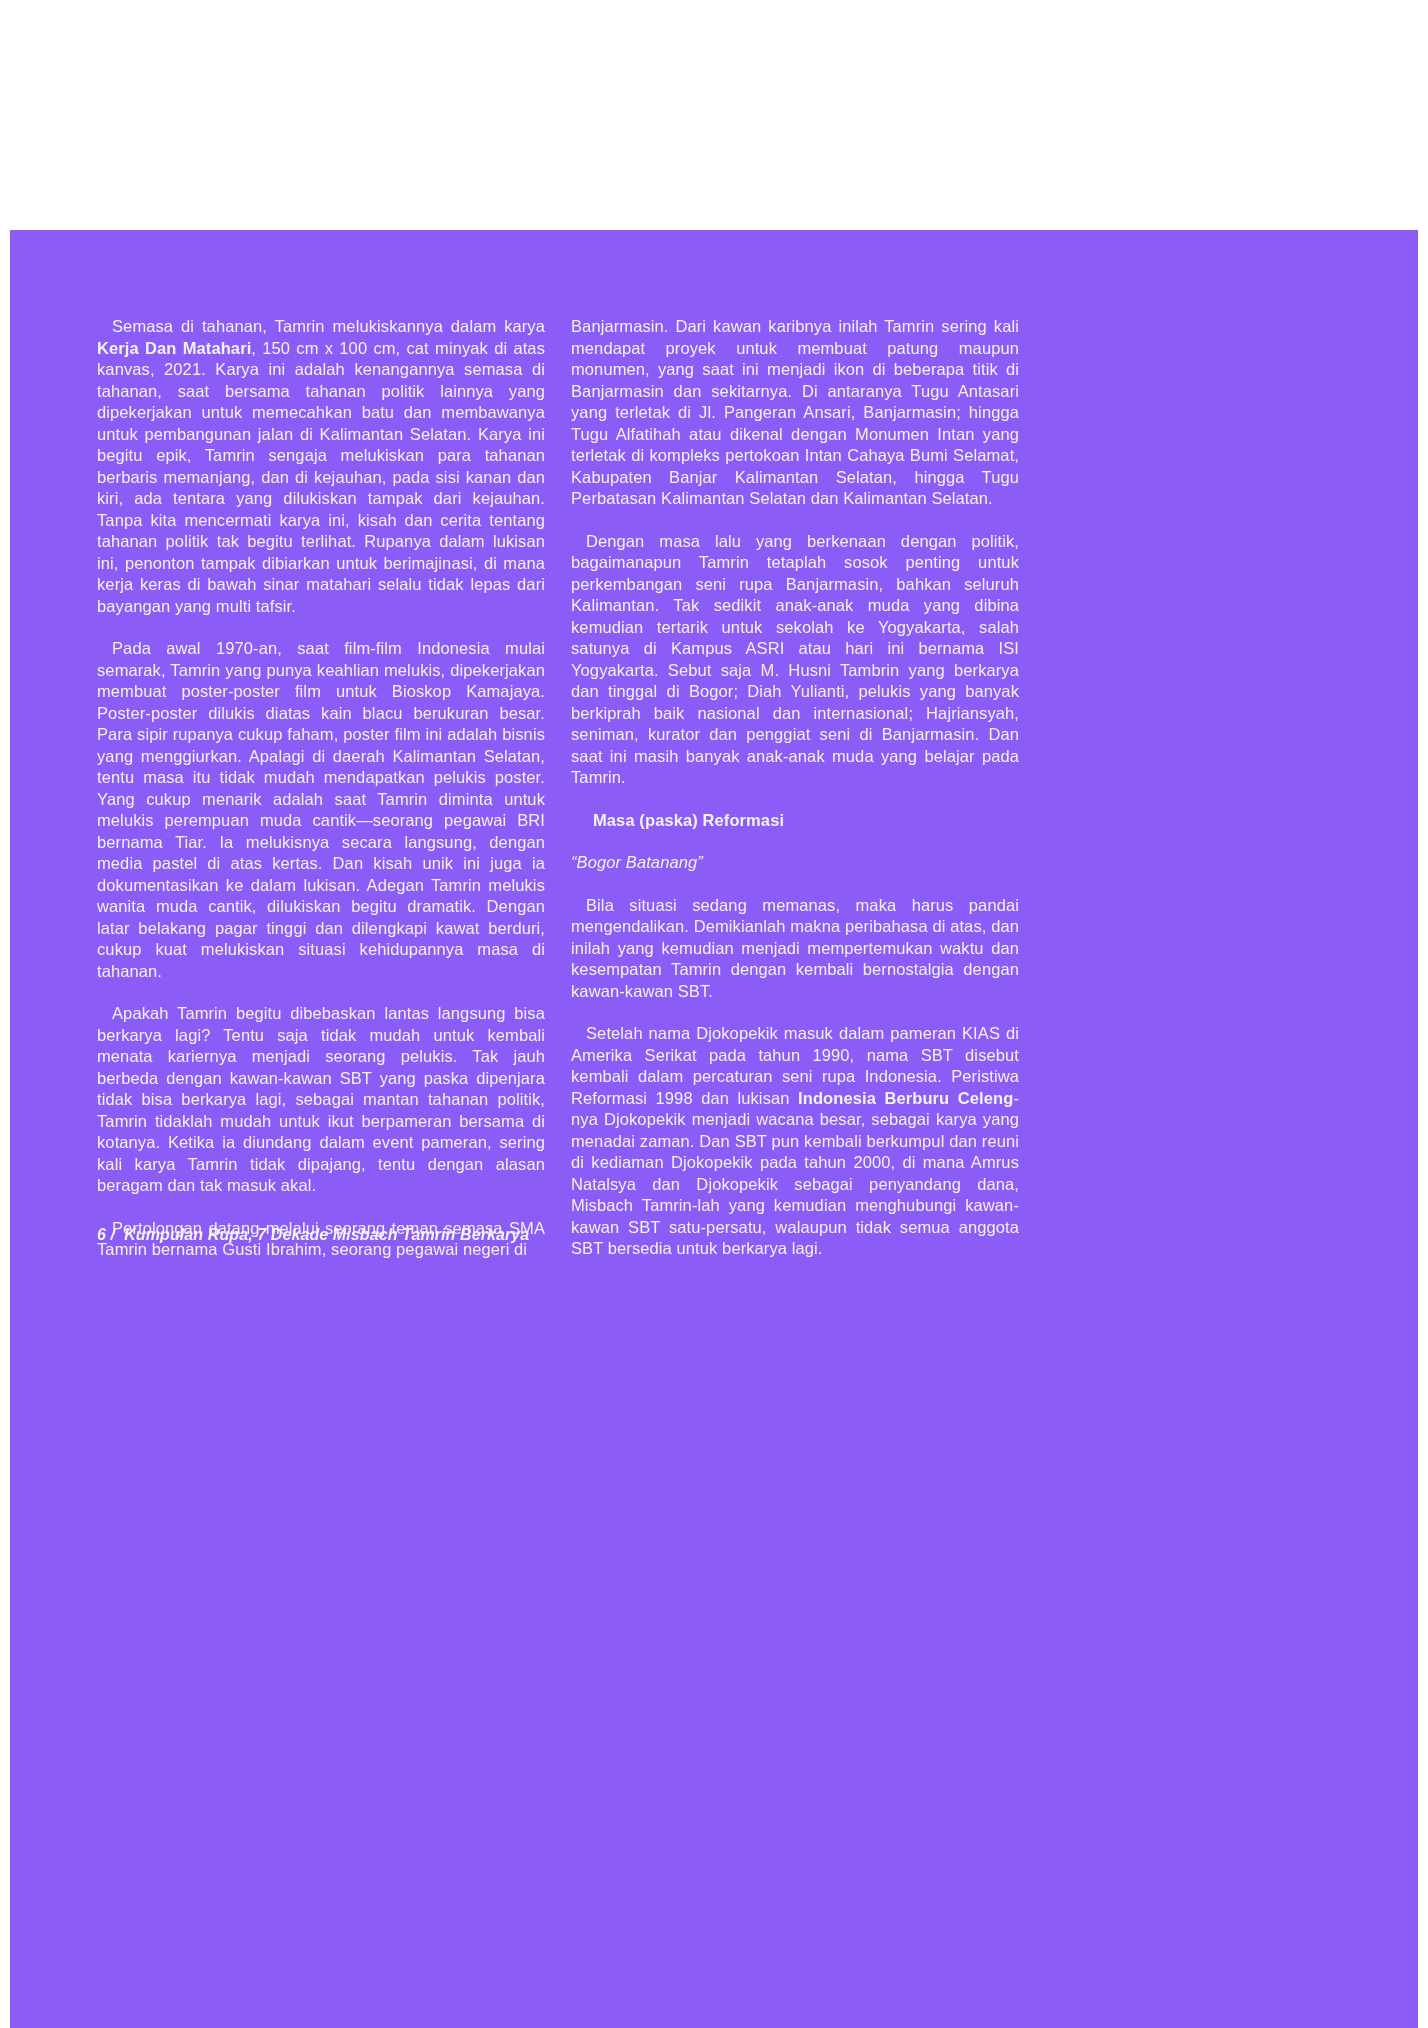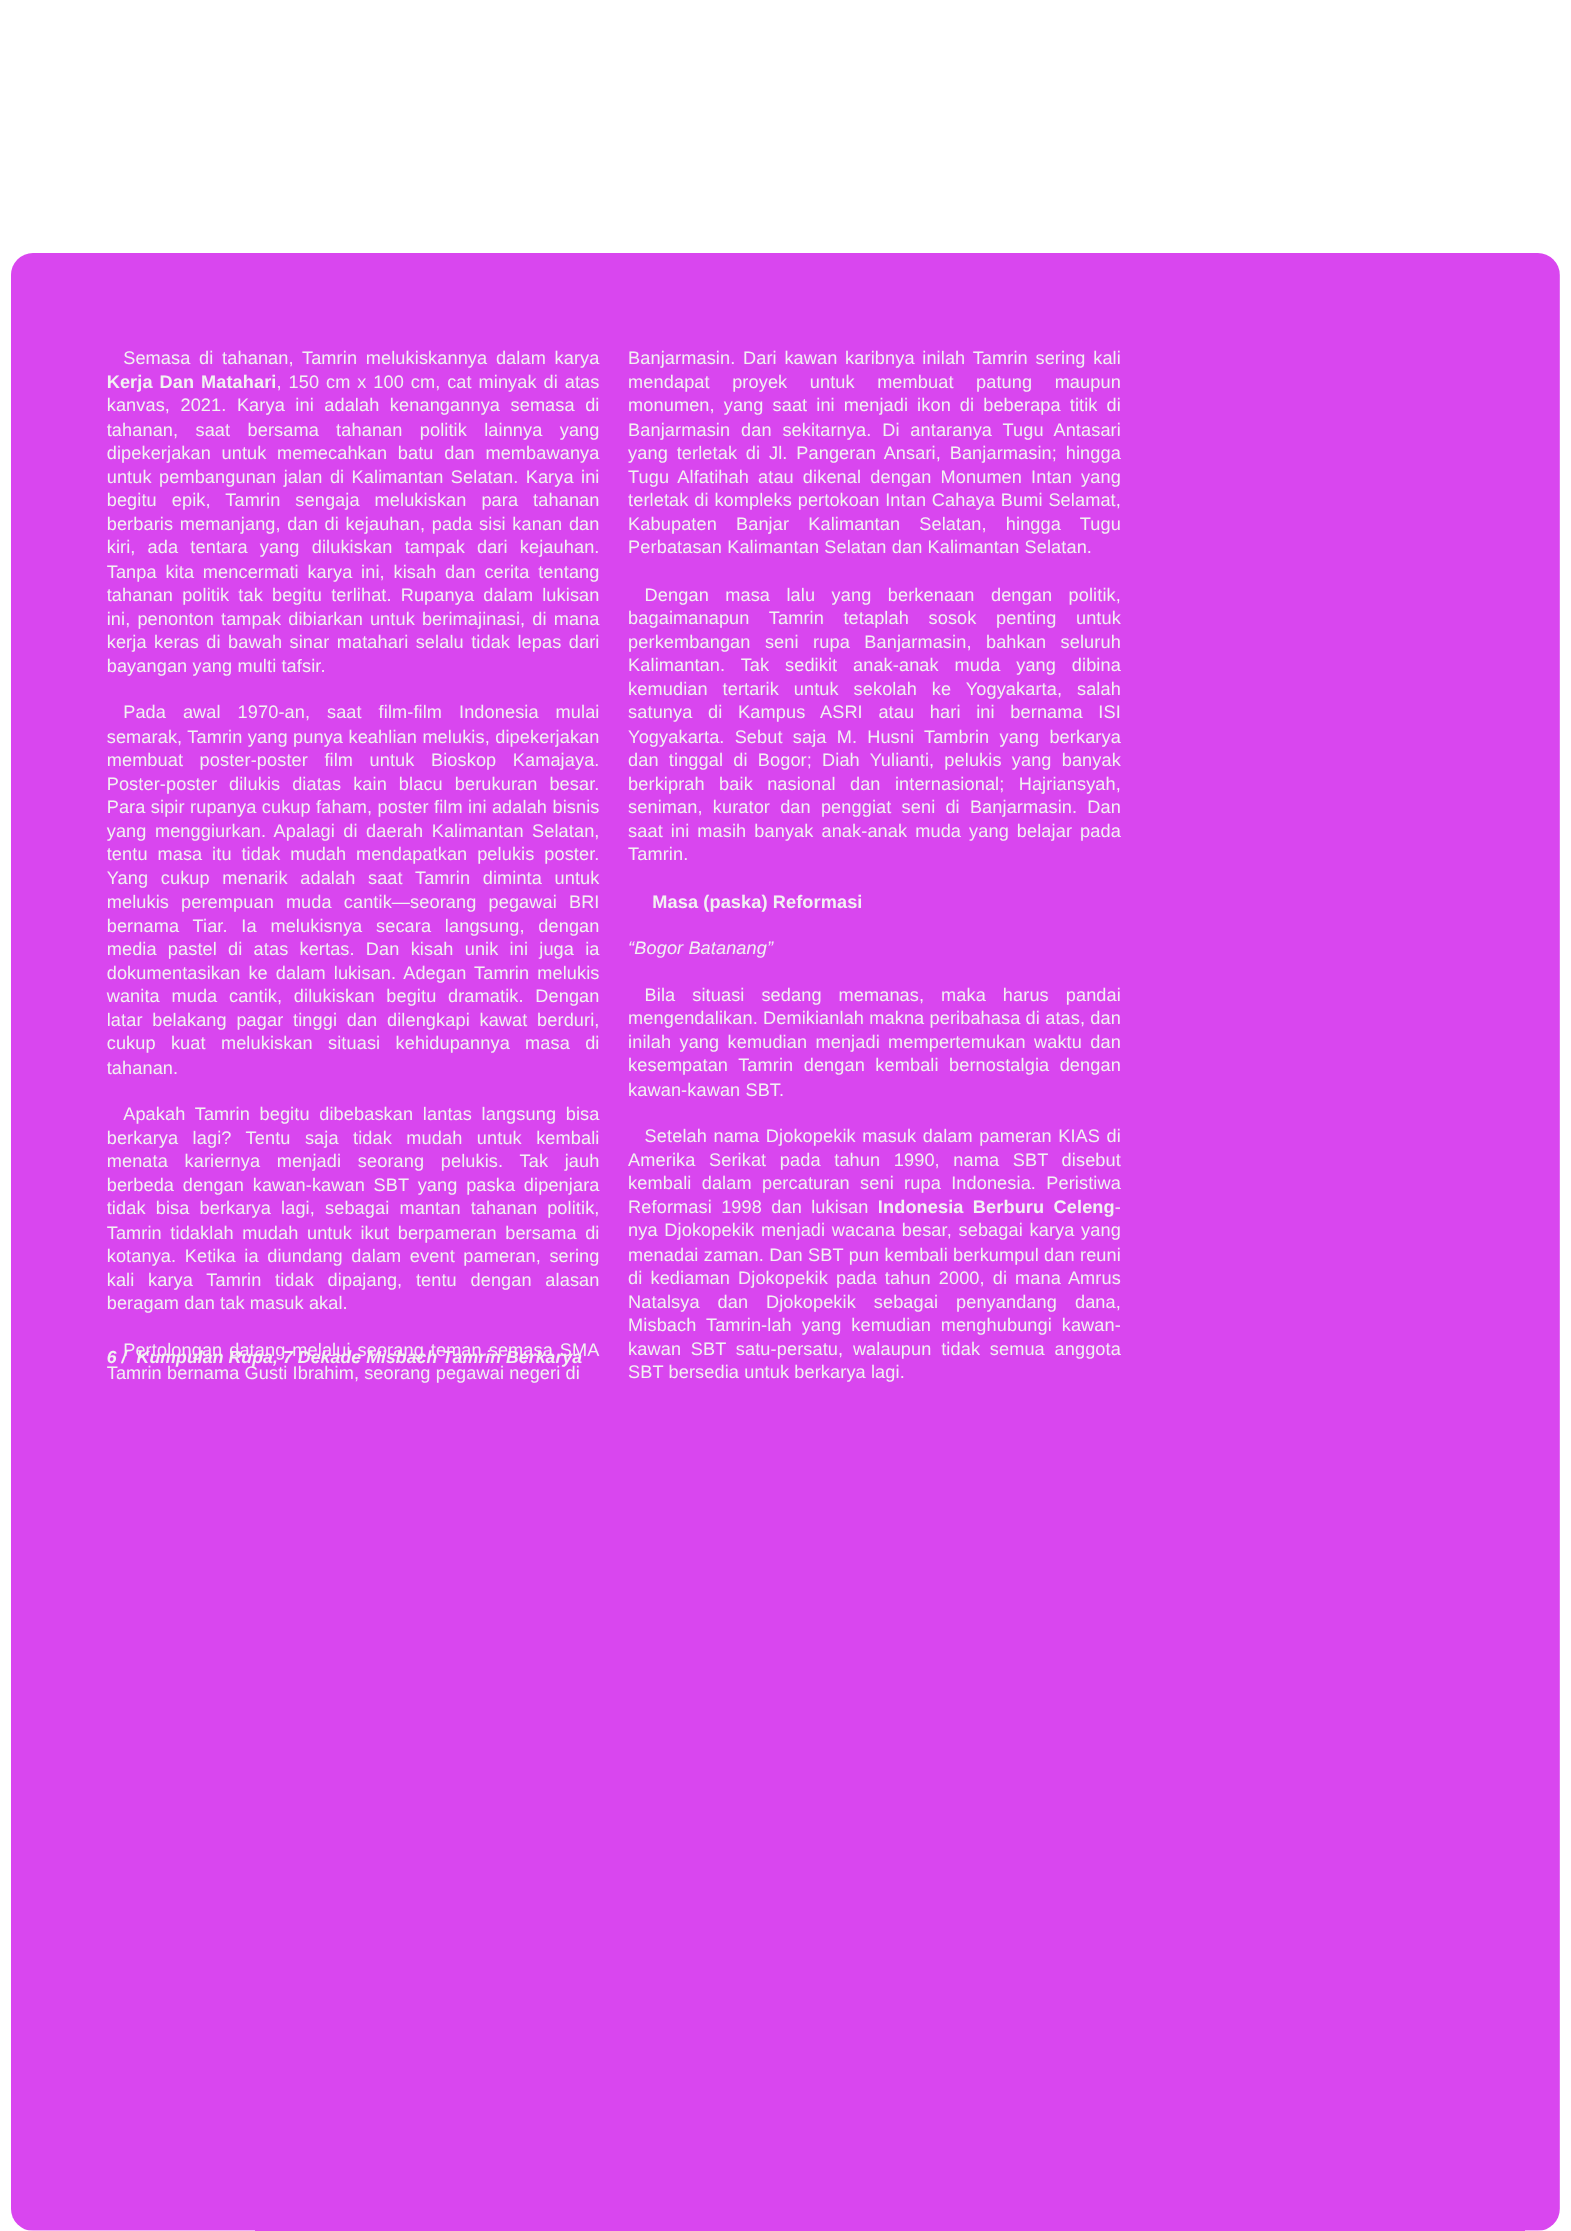--- a/index.html
+++ b/index.html
@@ -14,22 +14,21 @@
     height: 2028px;
     background: #ffffff;
     overflow: hidden;
   }
   .black-panel {
     position: absolute;
     left: 10px;
     right: 10px;
     top: 230px;
     bottom: 0;
-    background: #d946ef;
-    border-radius: 20px;
+    background: #8b5cf6;
   }
   .text-area {
     position: absolute;
     left: 87px;
     top: 86px;
     display: flex;
     gap: 26px;
   }
   .column {
     width: 448px;

